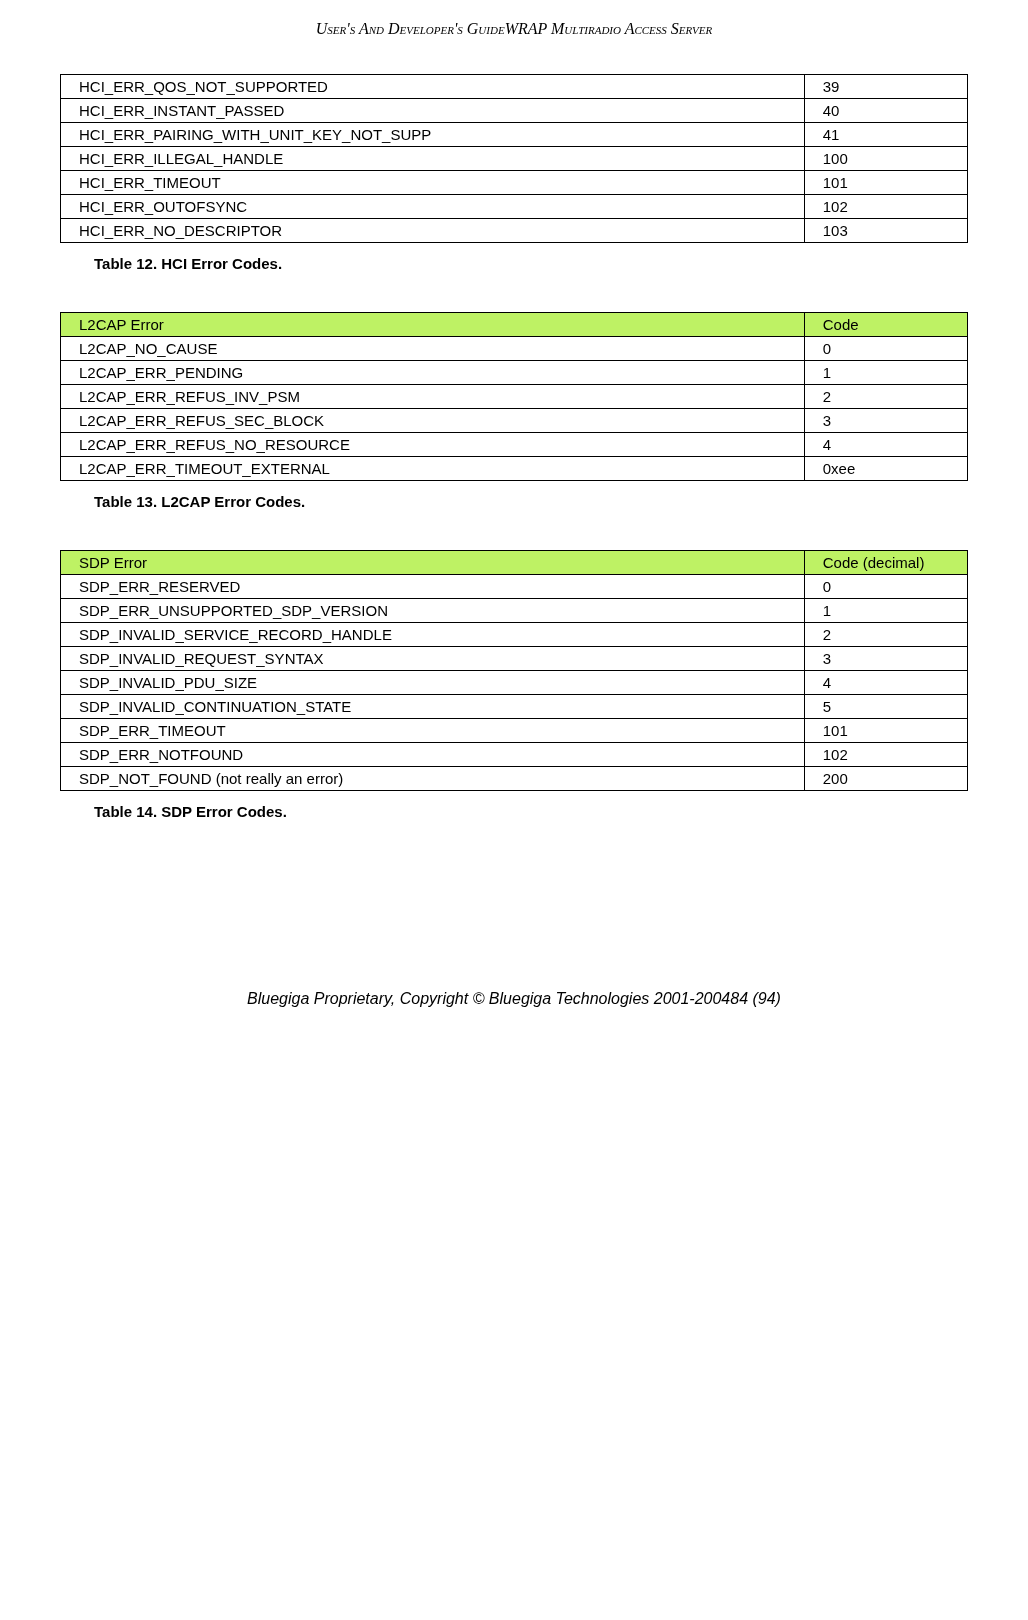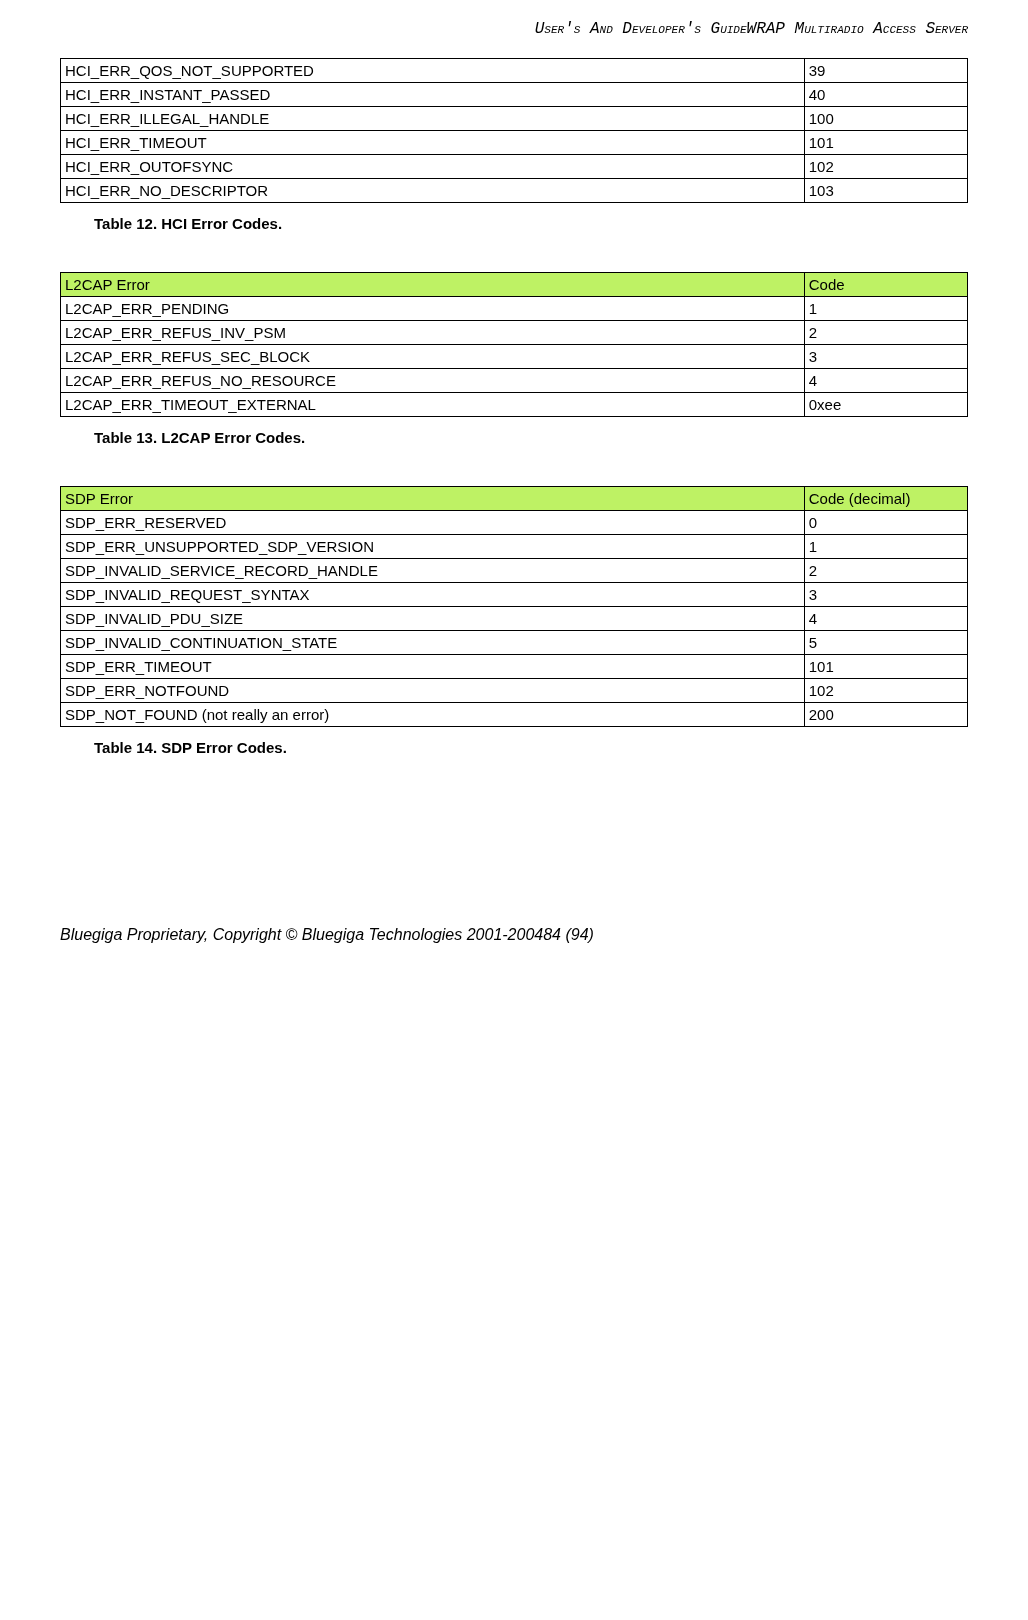--- a/index.html
+++ b/index.html
@@ -10,59 +10,59 @@
   }
   body {
     font-family: Verdana, Geneva, sans-serif;
     font-size: 15px;
     color: #000;
     padding: 20px 60px 20px 60px;
     box-sizing: border-box;
   }
   .header {
     display: flex;
-    justify-content: flex-end;
+    justify-content: center;
     font-style: italic;
     font-size: 16px;
-    margin-bottom: 20px;
-    font-family: Liberation Mono, monospace;
+    margin-bottom: 36px;
+    font-family: Liberation Serif, serif;
     font-variant: normal;
   }
   .header .smallcaps {
     font-variant: small-caps;
   }
   table {
     border-collapse: collapse;
     width: 100%;
     table-layout: fixed;
     margin-bottom: 6px;
   }
   th, td {
     border: 1px solid #000;
-    padding: 3px 6px 3px 4px;
+    padding: 3px 6px 3px 18px;
     text-align: left;
     vertical-align: top;
     font-size: 15px;
     font-weight: normal;
     font-family: Verdana, Geneva, sans-serif;
   }
   th {
     background: #bef264;
   }
   col.c1 { width: 82%; }
   col.c2 { width: 18%; }
   .caption {
     font-weight: bold;
     font-size: 15px;
     margin: 12px 0 40px 34px;
     font-family: Verdana, Geneva, sans-serif;
   }
   .footer {
     display: flex;
-    justify-content: flex-start;
+    justify-content: center;
     font-style: italic;
     font-size: 16px;
     margin-top: 170px;
     font-family: Verdana, Geneva, sans-serif;
   }
 </style>
 </head>
 <body>
 
 <div class="header">
@@ -76,20 +76,24 @@
       <col class="c2">
     </colgroup>
   <tbody id="t12body">
       <tr>
         <td>HCI_ERR_QOS_NOT_SUPPORTED</td>
         <td>39</td>
       </tr>
       <tr>
         <td>HCI_ERR_INSTANT_PASSED</td>
         <td>40</td>
+      </tr>
+      <tr>
+        <td>HCI_ERR_PAIRING_WITH_UNIT_KEY_NOT_SUPP</td>
+        <td>41</td>
       </tr>
       <tr>
         <td>HCI_ERR_ILLEGAL_HANDLE</td>
         <td>100</td>
       </tr>
       <tr>
         <td>HCI_ERR_TIMEOUT</td>
         <td>101</td>
       </tr>
       <tr>
@@ -110,20 +114,24 @@
       <col class="c2">
     </colgroup>
   <thead>
     <tr>
       <th>L2CAP Error</th>
       <th>Code</th>
     </tr>
   </thead>
   <tbody id="t13body">
       <tr>
+        <td>L2CAP_NO_CAUSE</td>
+        <td>0</td>
+      </tr>
+      <tr>
         <td>L2CAP_ERR_PENDING</td>
         <td>1</td>
       </tr>
       <tr>
         <td>L2CAP_ERR_REFUS_INV_PSM</td>
         <td>2</td>
       </tr>
       <tr>
         <td>L2CAP_ERR_REFUS_SEC_BLOCK</td>
         <td>3</td>

